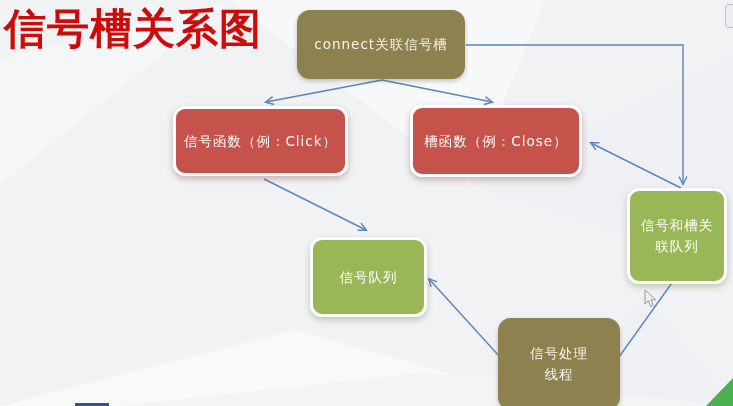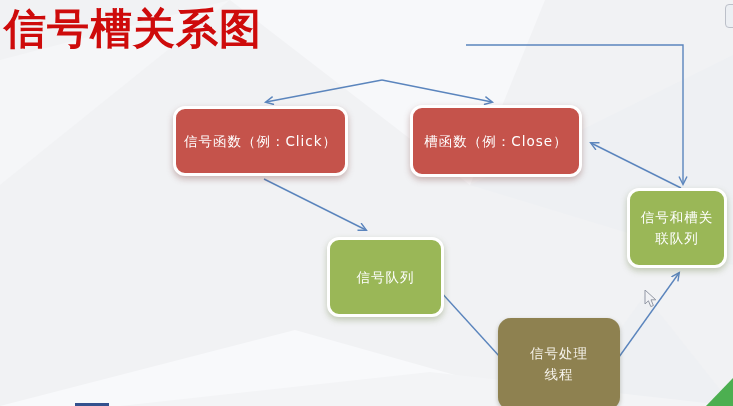--- a/index.html
+++ b/index.html
@@ -30,22 +30,22 @@
     background:#c5534b;border:3px solid #ffffff;border-radius:12px;
     box-shadow:0 3px 6px rgba(120,60,55,.35);
   }
   .node.green{
     background:#9ab757;border:3px solid #ffffff;border-radius:12px;
     box-shadow:0 3px 6px rgba(100,120,60,.35);
   }
   .node-connect{left:297px;top:10px;width:168px;height:69px;}
   .node-signal-func{left:173px;top:106px;width:175px;height:70px;}
   .node-slot-func{left:410px;top:105px;width:172px;height:72px;}
-  .node-assoc-queue{left:627px;top:188px;width:100px;height:80px;}
-  .node-signal-queue{left:310px;top:237px;width:117px;height:80px;margin-left:17px;}
+  .node-assoc-queue{left:627px;top:188px;width:100px;height:96px;}
+  .node-signal-queue{left:310px;top:237px;width:117px;height:80px;}
   .node-signal-thread{left:498px;top:318px;width:122px;height:92px;}
   .scroll-fragment{
     position:absolute;left:725px;top:4px;width:14px;height:22px;
     border:1px solid #bcc0c9;border-radius:4px;background:#eceff3;
   }
   .bottom-bar{
     position:absolute;left:75px;top:403px;width:34px;height:3px;
     background:#33518e;
   }
   .mouse-cursor{position:absolute;left:644px;top:290px;width:14px;height:18px;}
@@ -87,20 +87,21 @@
       <path d="M681,188 L591,143" marker-end="url(#ah)"></path>
 
       <path d="M264,179 L366,230" marker-end="url(#ah)"></path>
 
       <path d="M500,357 L429,279" marker-end="url(#ah)"></path>
 
       <path d="M619,357 L679,273" marker-end="url(#ah)"></path>
     </g>
   </svg>
 
+  <div class="node olive node-connect">connect关联信号槽</div>
 
   <div class="node red node-signal-func">信号函数（例：Click）</div>
 
   <div class="node red node-slot-func">槽函数（例：Close）</div>
 
   <div class="node green node-assoc-queue">信号和槽关
 联队列</div>
 
   <div class="node green node-signal-queue">信号队列</div>
 

